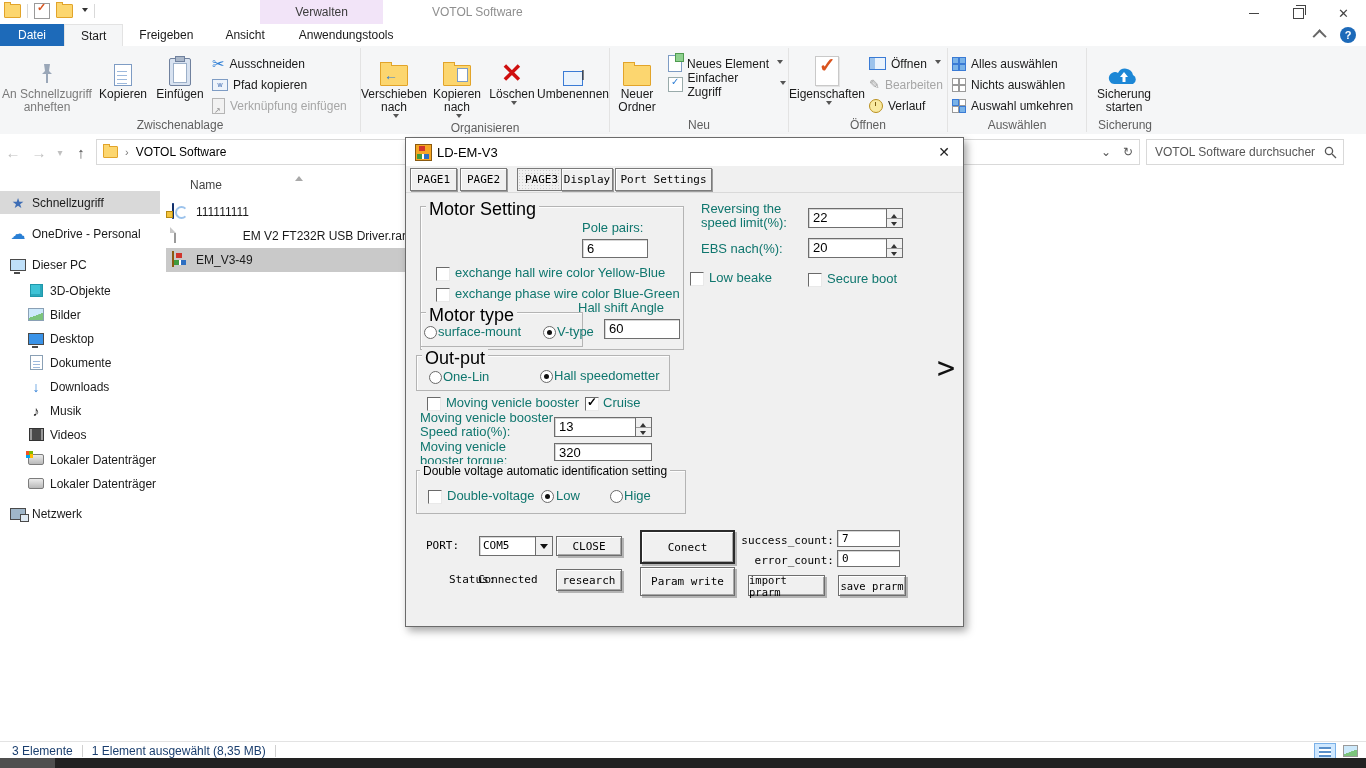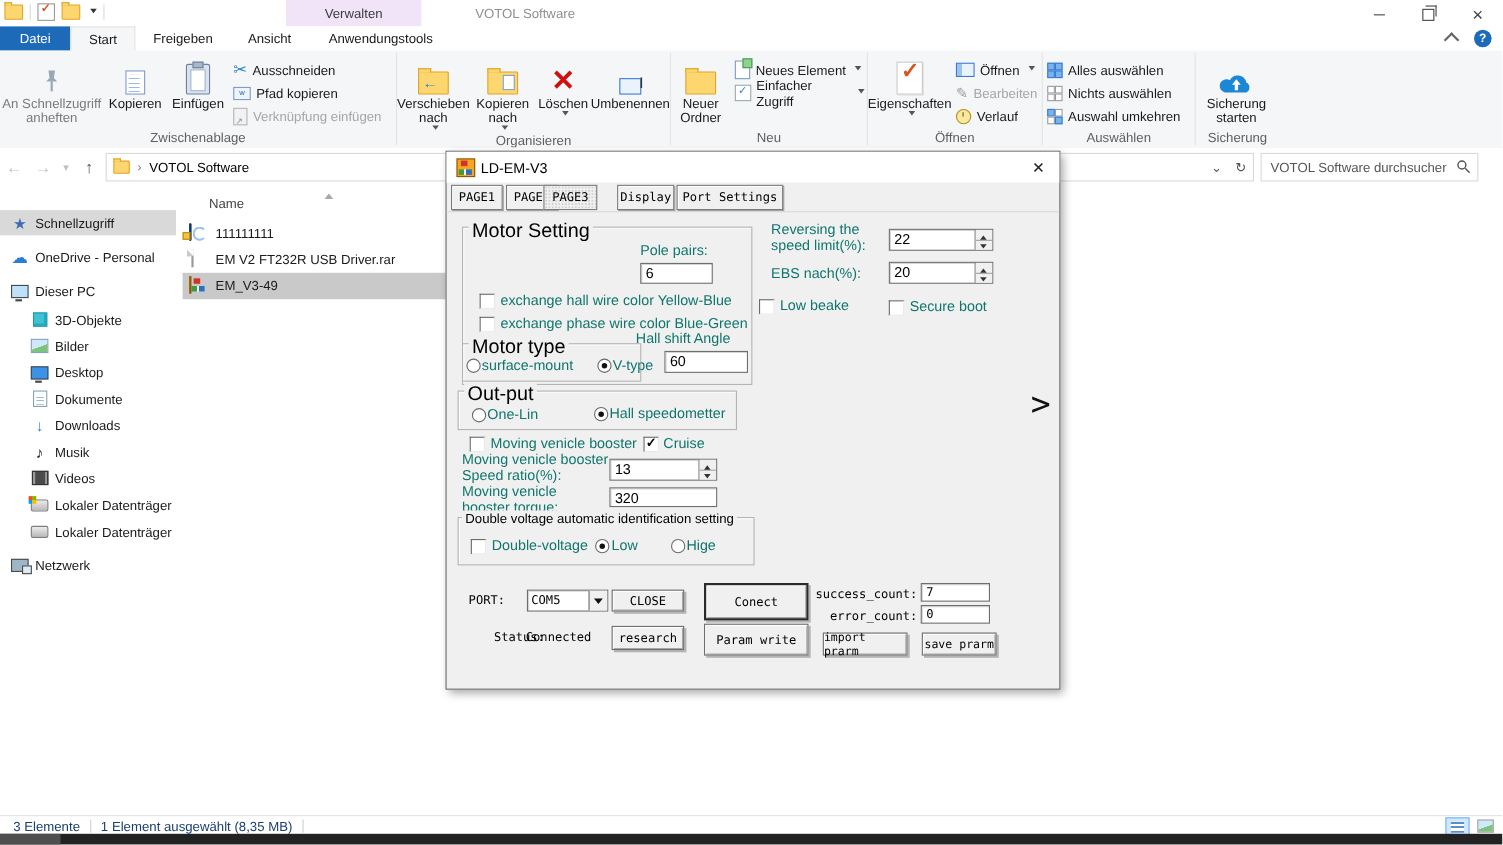--- a/index.html
+++ b/index.html
@@ -530,21 +530,21 @@
     </div>
   </div>
 
   <div class="filearea">
     <span class="sortcaret"></span>
     <div class="fhead">Name</div>
     <div class="frow" style="top:30px;">
       <span class="fic"><span class="fi-app1"></span></span>
       <span class="fname">111111111</span>
     </div>
-    <div class="frow" style="top:54px;">
+    <div class="frow" style="top:54px;justify-content:space-between;">
       <span class="fic"><span class="fi-rar"></span></span>
       <span class="fname">EM V2 FT232R USB Driver.rar</span>
     </div>
     <div class="frow sel" style="top:78px;">
       <span class="fic"><span class="fi-em"></span></span>
       <span class="fname">EM_V3-49</span>
     </div>
   </div>
 
   <div class="statusbar">
@@ -565,21 +565,21 @@
 
   <div class="dialog">
     <div class="dtitle">
       <span class="fi-em" style="position:absolute;left:9px;top:6px;"></span>
       <span class="ttxt">LD-EM-V3</span>
       <span class="dclose">✕</span>
     </div>
     <div class="dtabs">
       <div class="dtab" style="left:4px;width:45px;">PAGE1</div>
       <div class="dtab" style="left:54px;width:45px;">PAGE2</div>
-      <div class="dtab pressed" style="left:88px;width:47px;">PAGE3</div>
+      <div class="dtab pressed" style="left:111px;width:47px;">PAGE3</div>
       <div class="dtab" style="left:155px;width:50px;">Display</div>
       <div class="dtab" style="left:209px;width:95px;">Port Settings</div>
     </div>
     <div class="dpanelline"></div>
 
     <div class="gbox" style="left:14px;top:68px;width:262px;height:142px;"></div>
     <span class="glabel" style="left:20px;top:61px;">Motor Setting</span>
     <span class="dlab" style="left:176px;top:82px;">Pole pairs:</span>
     <div class="field" style="left:176px;top:101px;width:66px;height:19px;">6</div>
     <span class="cb" style="left:30px;top:129px;"></span>

